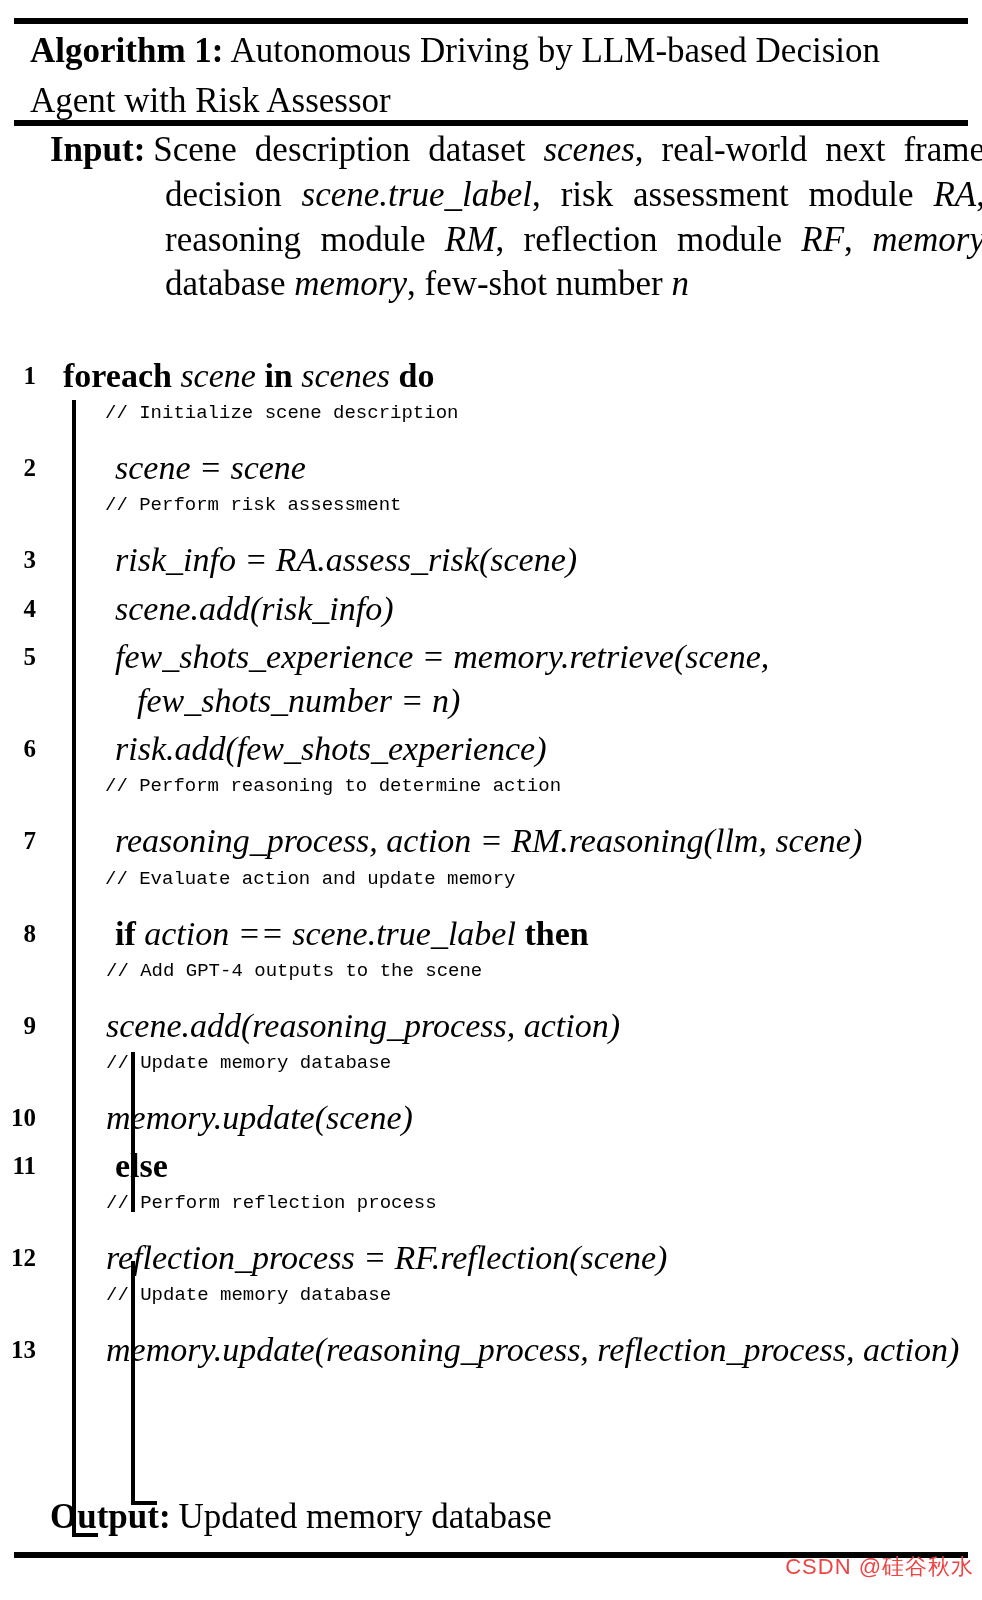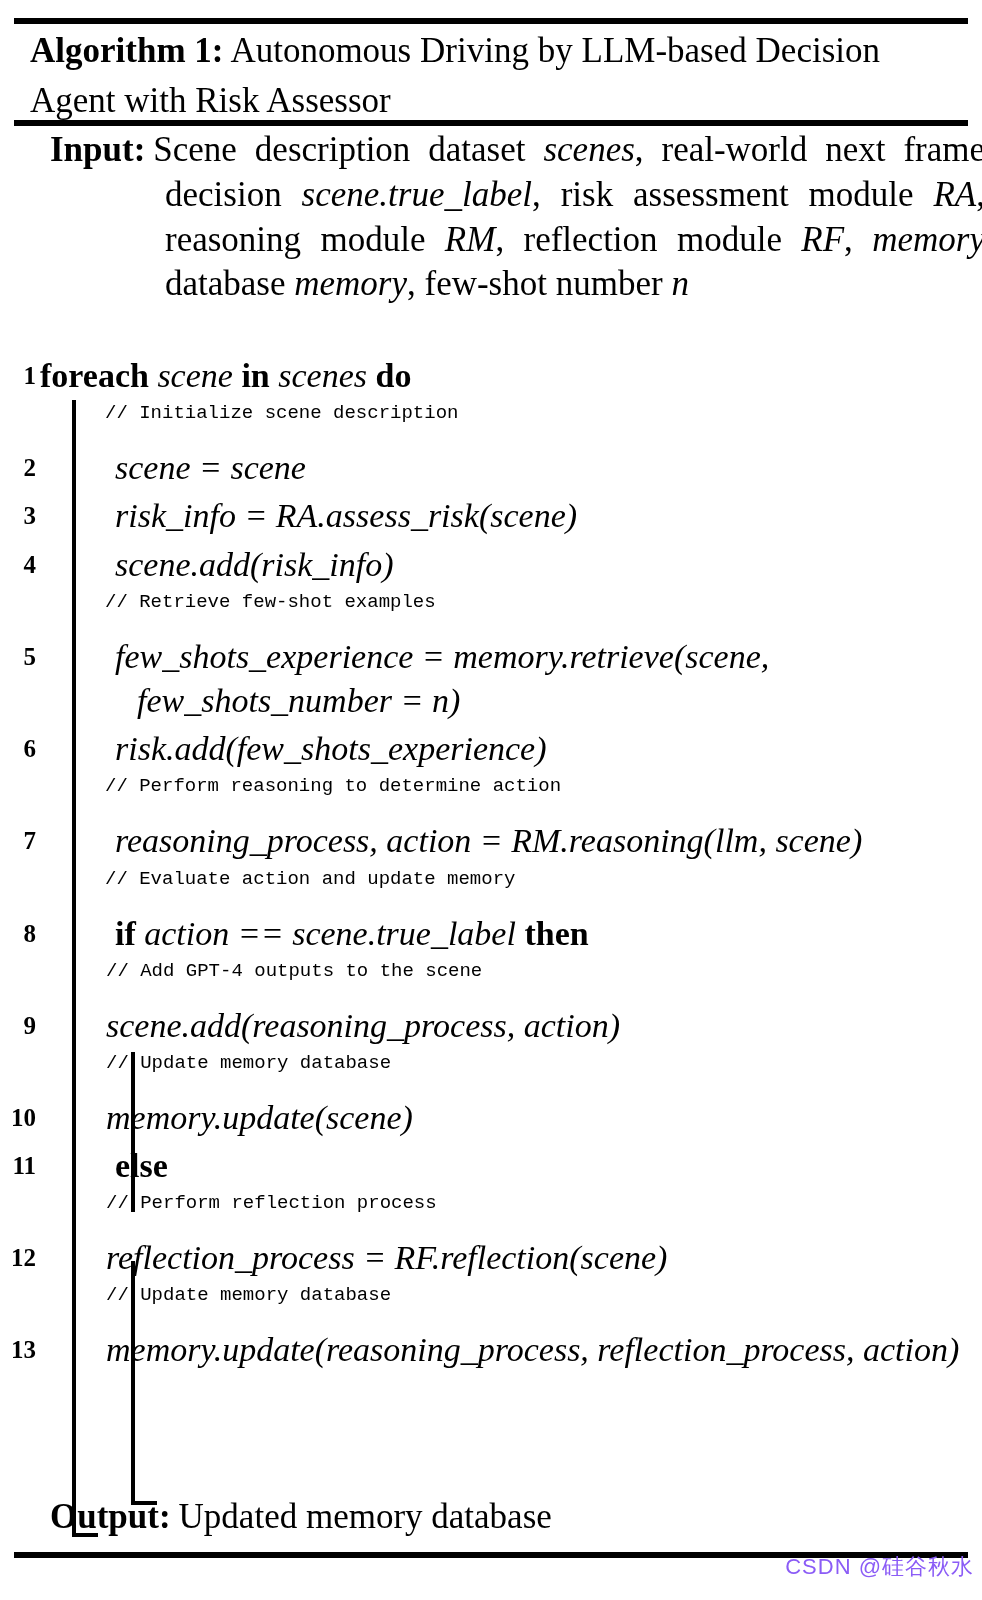--- a/index.html
+++ b/index.html
@@ -95,21 +95,21 @@
     font-family: "Liberation Serif", "DejaVu Serif", serif;
     top: 10px;
   }
   .content {
     font-size: 34px;
     line-height: 1.30;
     padding-top: 2px;
     padding-bottom: 2px;
   }
   
-  .d0 .content { margin-left: 40px; }
+  .d0 .content { margin-left: 63px; }
   .d1 .content { margin-left: 115px; }
   .d2 .content { margin-left: 106px; }
 
   .stmt {
     font-style: italic;
     font-family: "Liberation Serif", "DejaVu Serif", serif;
   }
   .stmt .kw {
     font-style: normal;
     font-weight: bold;
@@ -146,21 +146,21 @@
   #bar-if     { left: 131px; top: 1052px; height: 160px; }
   #bar-else   { left: 131px; top: 1261px; height: 244px; }
   #foot-else  { left: 131px; top: 1501px; width: 26px; }
 
   
   #watermark {
     position: absolute;
     right: 8px;
     top: 1552px;
     font-size: 22px;
-    color: #8b5cf6;
+    color: #ef4444;
     font-family: "Liberation Sans", "DejaVu Sans", sans-serif;
     letter-spacing: 1px;
     white-space: nowrap;
   }
 </style>
 </head>
 <body>
 
 <div id="algorithm-box">
 
@@ -184,30 +184,30 @@
       </div>
       <div class="code-line d1">
         <div class="lineno"></div>
         <div class="content comment">// Initialize scene description</div>
       </div>
       <div class="code-line d1">
         <div class="lineno">2</div>
         <div class="content stmt wrapped">scene = scene</div>
       </div>
       <div class="code-line d1">
+        <div class="lineno"></div>
+        <div class="content comment">// Perform risk assessment</div>
+      </div>
+      <div class="code-line d1">
         <div class="lineno">3</div>
         <div class="content stmt wrapped">risk_info = RA.assess_risk(scene)</div>
       </div>
       <div class="code-line d1">
         <div class="lineno">4</div>
         <div class="content stmt wrapped">scene.add(risk_info)</div>
-      </div>
-      <div class="code-line d1">
-        <div class="lineno"></div>
-        <div class="content comment">// Retrieve few-shot examples</div>
       </div>
       <div class="code-line d1">
         <div class="lineno">5</div>
         <div class="content stmt wrapped">few_shots_experience = memory.retrieve(scene, few_shots_number = n)</div>
       </div>
       <div class="code-line d1">
         <div class="lineno">6</div>
         <div class="content stmt wrapped">risk.add(few_shots_experience)</div>
       </div>
       <div class="code-line d1">

